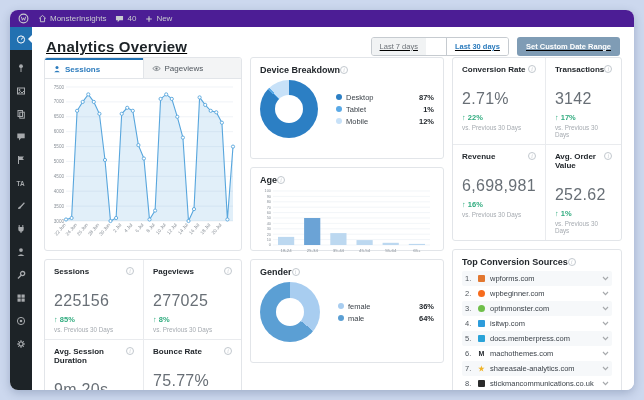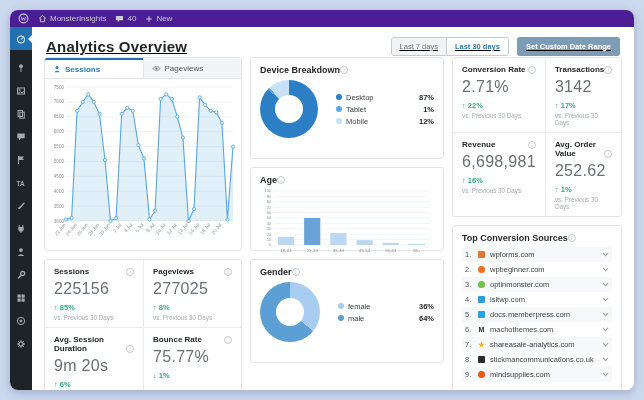--- a/index.html
+++ b/index.html
@@ -37,21 +37,21 @@
   }
   .side-item.gap { margin-top:6px; }
   
   .content {
     position:absolute; left:22px; right:0; top:17px; bottom:0;
     background:#fff; padding:8px 12px 0 12px; overflow:hidden;
   }
   .page-header { display:flex; align-items:center; justify-content:space-between; margin:2px 2px 1px 2px;text-decoration:underline; }
   .page-title { font-size:15px; font-weight:bold; color:#1d2327; letter-spacing:.2px; }
   .controls { display:flex; gap:8px; align-items:center; }
-  .segmented { display:flex; border:1px solid #c6cbd0; border-radius:3px; overflow:hidden; }
+  .segmented { display:flex; border:1px solid #c6cbd0; border-radius:3px; overflow:hidden;gap:20px; }
   .segmented button {
     border:none; background:#f1f3f4; color:#6b7177; font-size:7.5px; padding:4px 8px;
     font-family:inherit; cursor:pointer;
   }
   .segmented button + button { border-left:1px solid #c6cbd0; }
   .segmented button.active { background:#fff; color:#2b7bbd; font-weight:bold; }
   .btn-custom {
     border:none; border-radius:3px; background:#7f9cb5; color:#fff; font-size:7.5px;
     font-weight:bold; padding:5px 9px; font-family:inherit; cursor:pointer;
   }
@@ -71,23 +71,23 @@
     border-left:1px solid #e2e5e9;
   }
   .tab:first-child { border-left:none; }
   .tab.active { background:#fff; color:#2b7bbd; font-weight:bold; border-top:2px solid #2271b1; }
   .chart-wrap { padding:2px 4px; }
   
   .stats-grid { display:grid; grid-template-columns:1fr 1fr; }
   .stat-cell { padding:7px 9px 6px 9px; position:relative; }
   .stat-cell:nth-child(2n) { border-left:1px solid #e9ebee; }
   .stat-cell:nth-child(n+3) { border-top:1px solid #e9ebee; }
-  .stat-title-row { display:flex; justify-content:space-between; align-items:flex-end; }
+  .stat-title-row { display:flex; justify-content:space-between; align-items:flex-start; }
   .stat-title { font-size:8px; font-weight:bold; color:#23282d; }
-  .stat-value { font-size:16px; color:#686f76; margin-top:4px; letter-spacing:.3px; }
+  .stat-value { font-size:16px; color:#686f76; margin-top:16px; letter-spacing:.3px; }
   .stat-delta { font-size:7.5px; font-weight:bold; color:#2fab7e; margin-top:5px; }
   .stat-sub { font-size:6.3px; color:#a6abb1; margin-top:2px; }
   .info {
     width:8px; height:8px; border:1px solid #c2c8ce; border-radius:50%;
     color:#c2c8ce; font-size:5.5px; line-height:6px; text-align:center;
     font-style:italic; font-family:"Liberation Serif", serif; cursor:pointer; flex:none;
   }
   
   .panel { padding:7px 9px; position:relative; }
   .panel-title-row { display:flex; justify-content:flex-start; align-items:center; }

